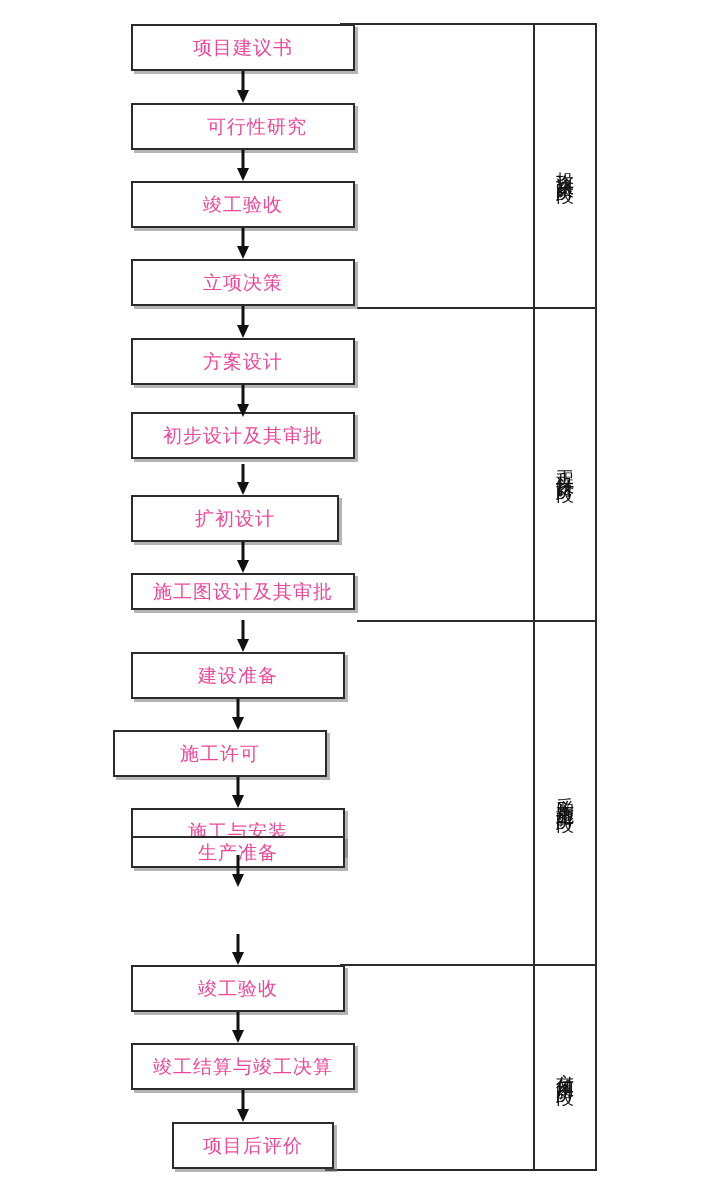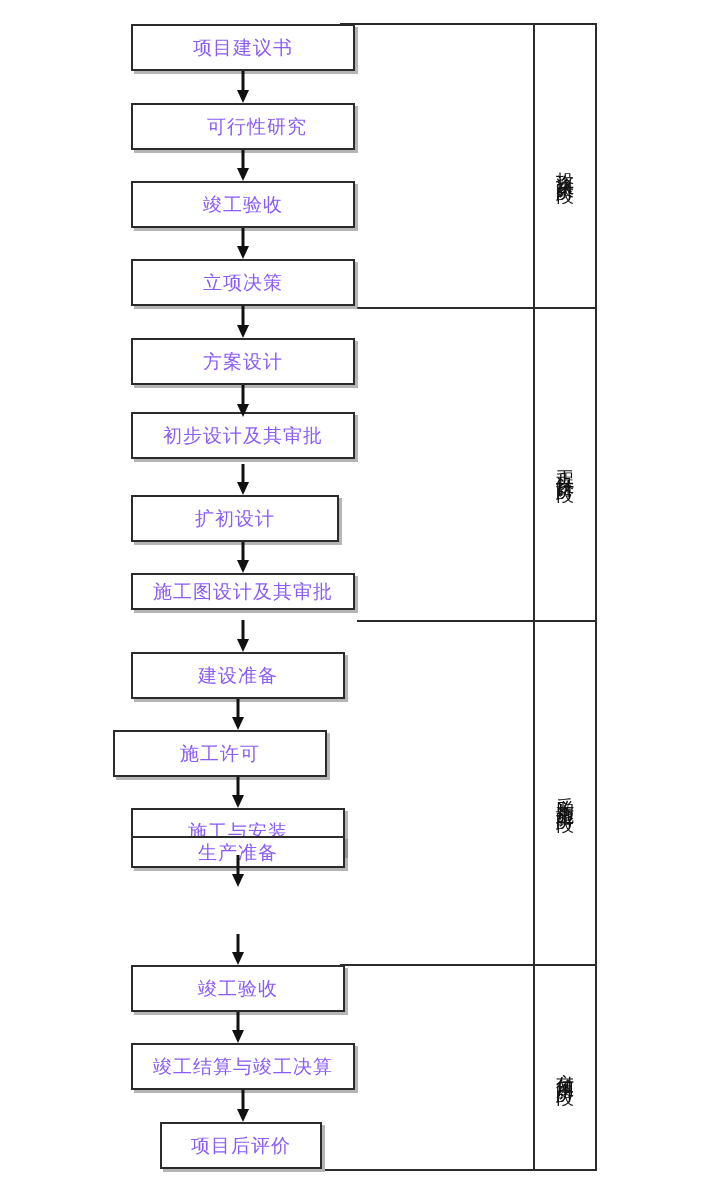--- a/index.html
+++ b/index.html
@@ -31,21 +31,21 @@
     border:2px solid #2b2b2b;
     box-shadow:3px 3px 0 0 rgba(120,120,120,0.55);
     display:flex;
     align-items:center;
     justify-content:center;
   }
   .node-label{
     font-family:"DejaVu Serif","Liberation Serif",serif;
     font-size:19px;
     line-height:1;
-    color:#8b5cf6;
+    color:#ec4899;
     letter-spacing:1px;
     white-space:nowrap;
     user-select:none;
   }
 
   
   .arrow{
     position:absolute;
     width:14px;
   }
@@ -138,21 +138,21 @@
   </div>
 
   <div class="node" style="left:131px; top:965px; width:214px; height:47px;">
     <span class="node-label">竣工验收</span>
   </div>
 
   <div class="node" style="left:131px; top:1043px; width:224px; height:47px;">
     <span class="node-label">竣工结算与竣工决算</span>
   </div>
 
-  <div class="node" style="left:160px; top:1122px; width:162px; height:47px;">
+  <div class="node" style="left:172px; top:1122px; width:162px; height:47px;">
     <span class="node-label">项目后评价</span>
   </div>
 
   <div class="arrow" style="left:236px; top:71px; height:32px;">
     <svg width="14" height="32" viewBox="0 0 14 32">
         <line x1="7" y1="0" x2="7" y2="22" stroke="#111" stroke-width="3"></line>
         <polygon points="7,32 1,19 13,19" fill="#111"></polygon>
       </svg>
   </div>
   <div class="arrow" style="left:236px; top:150px; height:31px;">

